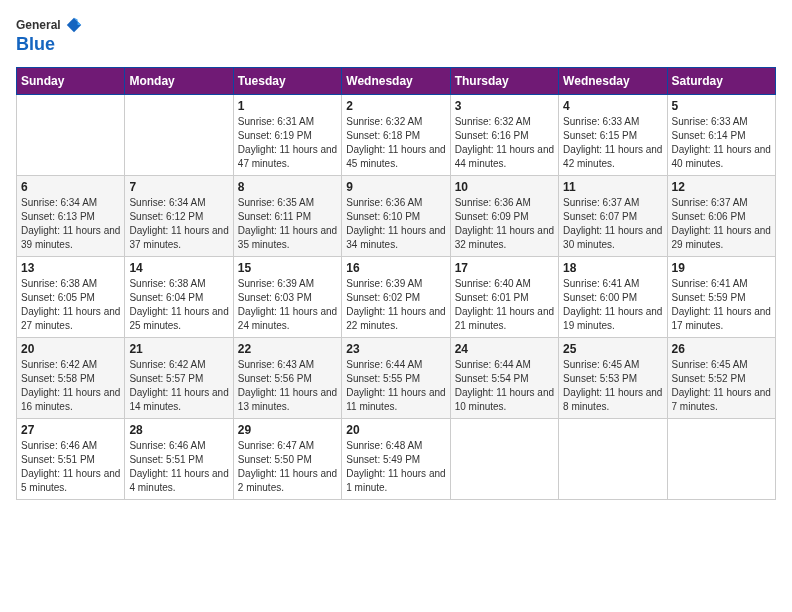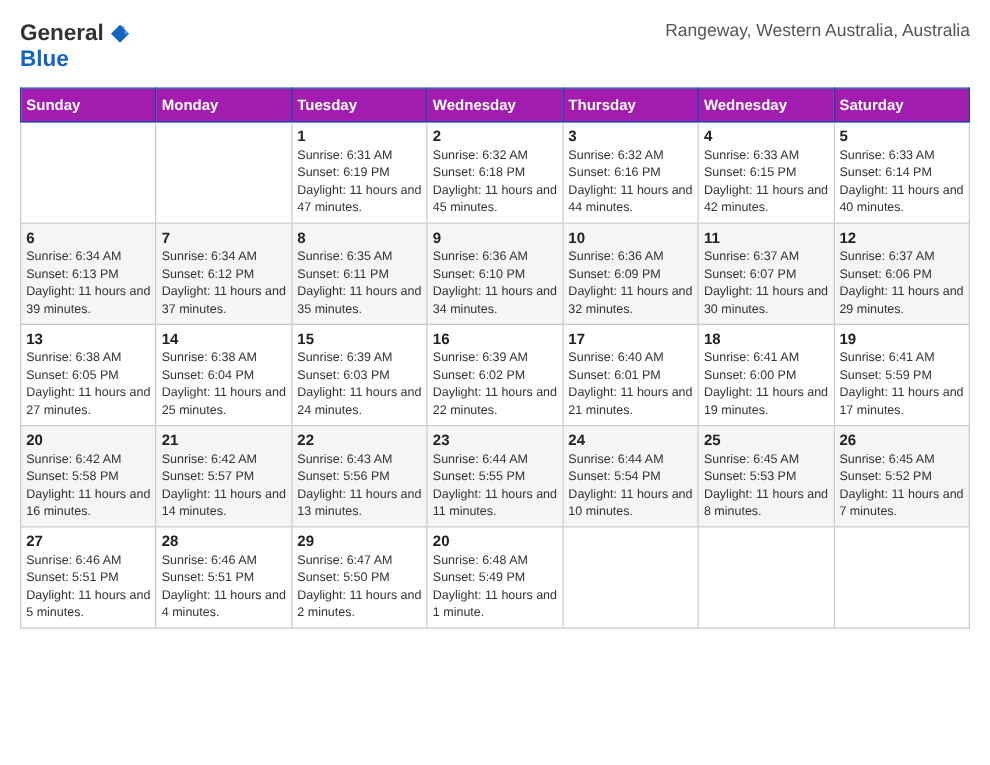--- a/index.html
+++ b/index.html
@@ -20,21 +20,21 @@
       display: flex;
       flex-direction: column;
       align-items: flex-start;
     }
     .logo-text {
       display: flex;
       align-items: center;
       gap: 2px;
     }
     .logo-general {
-      font-size: 18px;
+      font-size: 12px;
       font-weight: bold;
       color: #333;
       text-align: center;
     }
     .logo-blue {
       font-size: 18px;
       font-weight: bold;
       color: #1565c0;
       text-align: right;
     }
@@ -55,21 +55,21 @@
     .subtitle {
       font-size: 14px;
       color: #555;
     }
     .calendar {
       width: 100%;
       border-collapse: collapse;
       font-size: 11px;
     }
     .calendar th {
-      background-color: #a21caf;
+      background-color: #701a75;
       color: #fff;
       padding: 6px 4px;
       text-align: left;
       font-size: 12px;
       font-weight: bold;
       border: 1px solid #0d47a1;
     }
     .calendar td {
       border: 1px solid #ccc;
       vertical-align: top;
@@ -104,21 +104,20 @@
     <div class="logo-text">
       <span class="logo-general">General</span>
       <svg class="logo-icon" viewBox="0 0 20 20" xmlns="http://www.w3.org/2000/svg">
         <polygon points="10,2 18,10 10,18 2,10" fill="#1565c0"></polygon>
         <polygon points="10,2 18,10 14,10 14,4" fill="#42a5f5"></polygon>
       </svg>
     </div>
     <span class="logo-blue">Blue</span>
   </div>
   <div class="title-section">
-    <div class="subtitle">Rangeway, Western Australia, Australia</div>
   </div>
 </div>
 
 <table class="calendar">
   <thead>
     <tr>
       <th>Sunday</th>
       <th>Monday</th>
       <th>Tuesday</th>
       <th>Wednesday</th>

